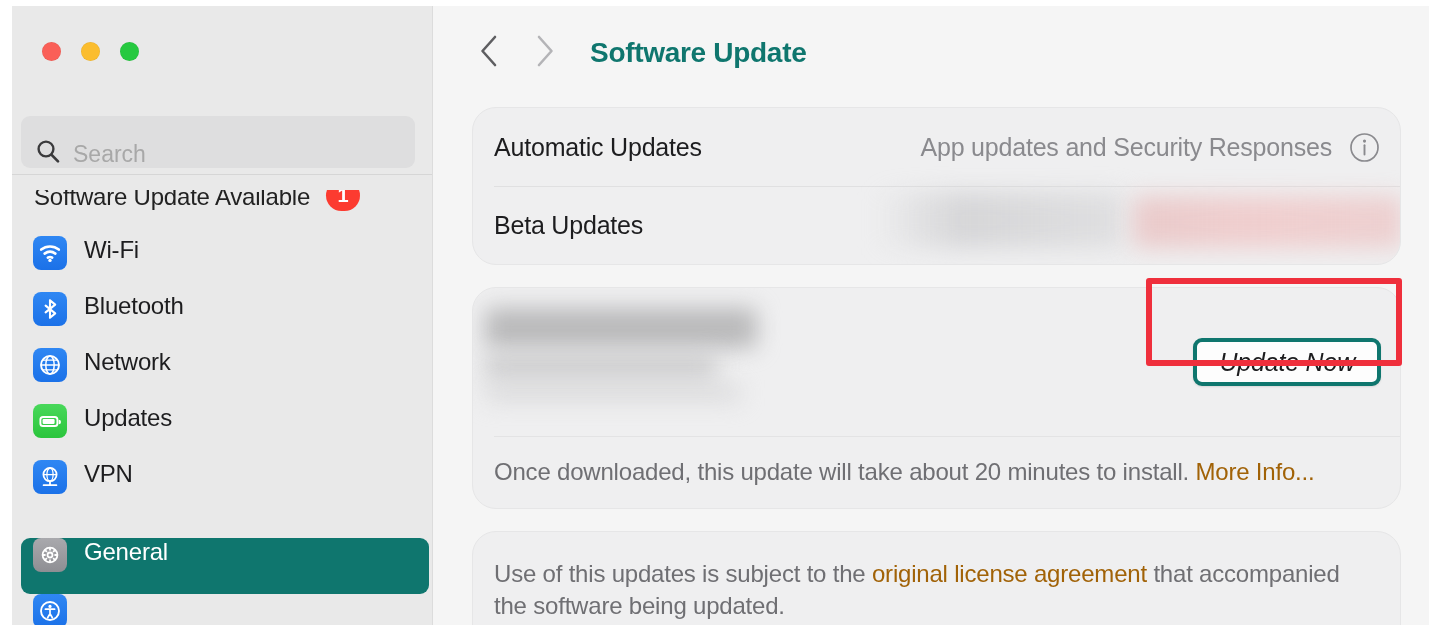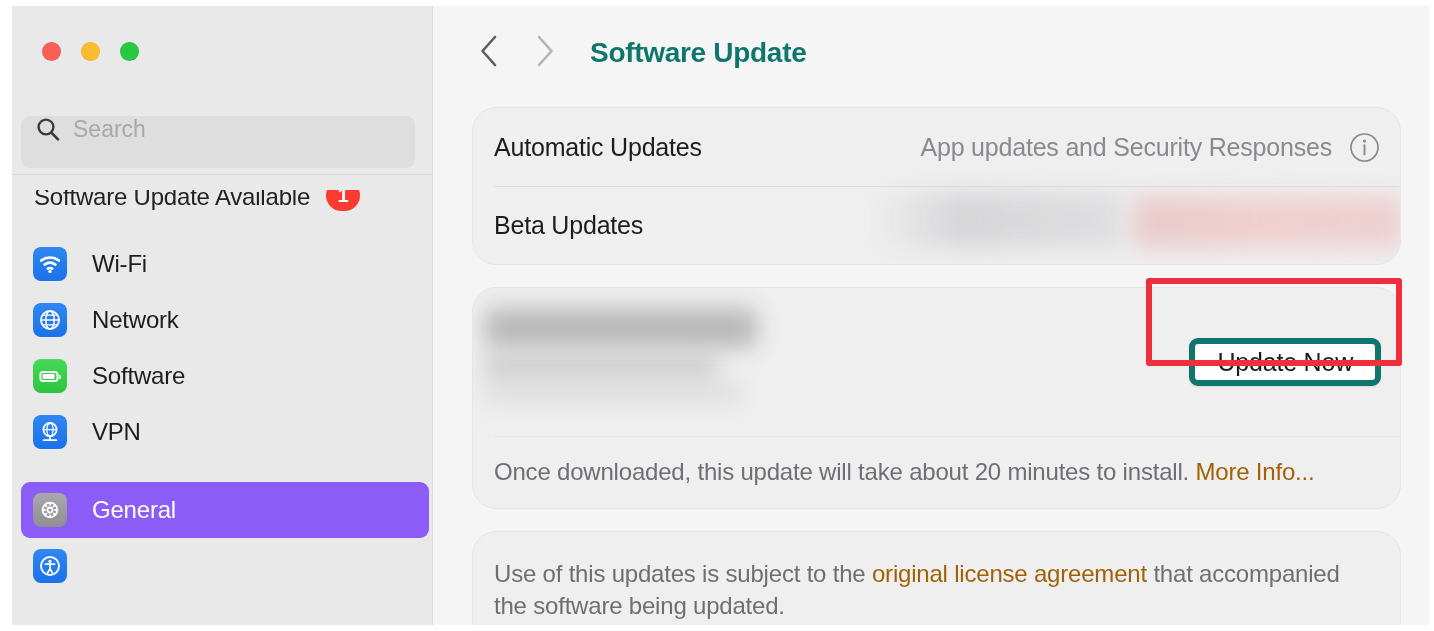--- a/index.html
+++ b/index.html
@@ -60,21 +60,21 @@
   .light.min     { background: #fbbd2e; box-shadow: inset 0 0 0 0.5px rgba(0,0,0,.07); }
   .light.max     { background: #26c940; box-shadow: inset 0 0 0 0.5px rgba(0,0,0,.07); }
 
   #search-wrap {
     position: absolute;
     left: 9px; top: 110px;
     width: 394px; height: 52px;
     background: #dededf;
     border-radius: 9px;
     display: flex;
-    align-items: flex-start;
+    align-items: flex-end;
     padding: 0 14px;
     gap: 12px;
   }
   #search-wrap .mag { flex: 0 0 auto; display: block; }
   #search-input {
     border: none;
     background: transparent;
     outline: none;
     font-family: "Liberation Sans", sans-serif;
     font-size: 23px;
@@ -123,35 +123,34 @@
     justify-content: center;
     padding: 0 8px;
     margin-left: 6px;
     margin-top: -4px;
   }
 
   .nav-list { padding-top: 18px; }
 
   .nav-item {
     display: flex;
-    align-items: center;
     height: 56px;
     margin: 0 9px;
     padding: 0 12px;
     border-radius: 9px;
-    gap: 25px;
+    gap: 17px;
     cursor: default;
   }
   .nav-item .label {
     font-size: 24px;
     color: #1d1d1f;
     letter-spacing: -0.2px;
     white-space: nowrap;
   }
-  .nav-item.selected { background: #8b5cf6; }
+  .nav-item.selected { background: #0f766e; }
   .nav-item.selected .label { color: #ffffff; }
 
   .nav-gap { height: 22px; }
 
   .app-icon {
     width: 34px; height: 34px;
     border-radius: 8px;
     flex: 0 0 34px;
     display: flex;
     align-items: center;
@@ -286,34 +285,35 @@
     position: absolute;
     left: 12px; top: 96px;
     width: 256px; height: 18px;
     background: rgba(213,213,215,.75);
   }
 
   #update-now-btn {
     position: absolute;
     right: 19px; top: 50px;
     background: #fdfdfd;
-    border: 6px solid #0f766e;
+    border: 4px solid #0f766e;
     border-radius: 9px;
     box-shadow: 0 1px 2px rgba(0,0,0,.10);
     padding: 0 22px;
     height: 48px;
     display: flex;
     align-items: center;
     justify-content: center;
     font-family: "Liberation Sans", sans-serif;
     font-size: 25px;
     color: #1d1d1f;
     letter-spacing: -0.2px;
     cursor: default;
     white-space: nowrap;
+    font-style: italic;
   }
 
   #update-note {
     height: 72px;
     display: flex;
     align-items: center;
     padding: 0 21px;
     position: relative;
   }
   #update-note::before {
@@ -398,20 +398,28 @@
               <svg width="24" height="24" viewBox="0 0 24 24">
                 <path d="M3.2 8.6a14 14 0 0117.6 0" fill="none" stroke="#fff" stroke-width="2.6" stroke-linecap="round"></path>
                 <path d="M6.6 12.6a9.2 9.2 0 0110.8 0" fill="none" stroke="#fff" stroke-width="2.6" stroke-linecap="round"></path>
                 <path d="M9.8 16.6a4.4 4.4 0 014.4 0" fill="none" stroke="#fff" stroke-width="2.6" stroke-linecap="round"></path>
                 <circle cx="12" cy="19.4" r="1.7" fill="#fff"></circle>
               </svg>
             </span>
             <span class="label">Wi-Fi</span>
           </div>
 
+          <div class="nav-item">
+            <span class="app-icon ic-blue">
+              <svg width="22" height="22" viewBox="0 0 22 22">
+                <path d="M11 2.2v17.6M11 2.2l5.2 4.4L6.6 14.4M11 19.8l5.2-4.4L6.6 7.6" fill="none" stroke="#fff" stroke-width="2.1" stroke-linecap="round" stroke-linejoin="round"></path>
+              </svg>
+            </span>
+            <span class="label">Bluetooth</span>
+          </div>
 
           <div class="nav-item">
             <span class="app-icon ic-blue">
               <svg width="24" height="24" viewBox="0 0 24 24">
                 <circle cx="12" cy="12" r="9" fill="none" stroke="#fff" stroke-width="1.9"></circle>
                 <ellipse cx="12" cy="12" rx="4.2" ry="9" fill="none" stroke="#fff" stroke-width="1.5"></ellipse>
                 <line x1="3" y1="12" x2="21" y2="12" stroke="#fff" stroke-width="1.5"></line>
                 <path d="M4.6 7.2h14.8M4.6 16.8h14.8" fill="none" stroke="#fff" stroke-width="1.3"></path>
               </svg>
             </span>
@@ -419,21 +427,21 @@
           </div>
 
           <div class="nav-item">
             <span class="app-icon ic-green">
               <svg width="26" height="26" viewBox="0 0 26 26">
                 <rect x="3.4" y="9" width="17" height="9" rx="2.6" fill="none" stroke="#fff" stroke-width="1.9"></rect>
                 <rect x="5.6" y="11.1" width="12" height="4.8" rx="1.2" fill="#fff"></rect>
                 <path d="M21.7 11.7v4.6a2.3 2.3 0 000-4.6z" fill="#fff"></path>
               </svg>
             </span>
-            <span class="label">Software</span>
+            <span class="label">Updates</span>
           </div>
 
           <div class="nav-item">
             <span class="app-icon ic-blue">
               <svg width="24" height="24" viewBox="0 0 24 24">
                 <circle cx="12" cy="9.6" r="6.6" fill="none" stroke="#fff" stroke-width="1.8"></circle>
                 <ellipse cx="12" cy="9.6" rx="3.1" ry="6.6" fill="none" stroke="#fff" stroke-width="1.3"></ellipse>
                 <line x1="5.4" y1="9.6" x2="18.6" y2="9.6" stroke="#fff" stroke-width="1.3"></line>
                 <line x1="12" y1="16.2" x2="12" y2="20" stroke="#fff" stroke-width="1.8"></line>
                 <line x1="5.6" y1="20.2" x2="18.4" y2="20.2" stroke="#fff" stroke-width="1.8" stroke-linecap="round"></line>

